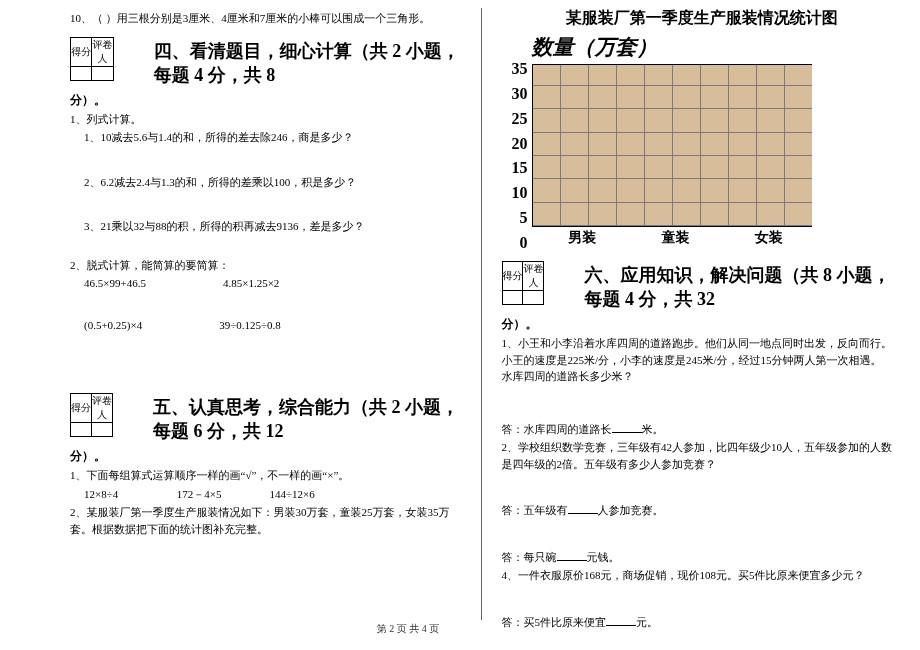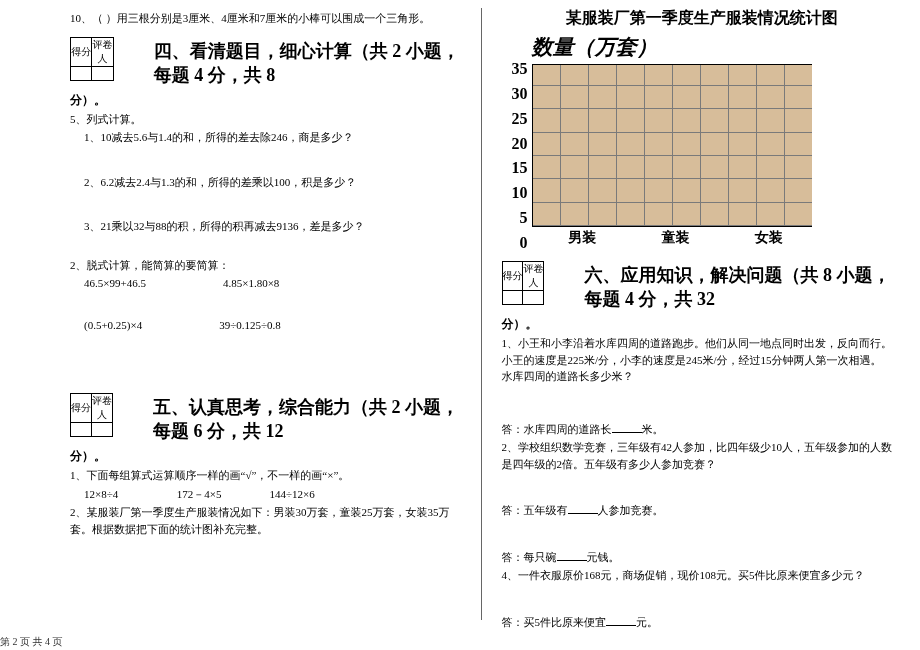--- a/index.html
+++ b/index.html
@@ -49,22 +49,23 @@
     margin-left: 40px;
   }
   .sec-row { display: flex; align-items: flex-start; }
   .sec-row .sec-title { margin-top: 10px; }
   .line { margin: 2px 0; line-height: 1.5; }
   .indent { margin-left: 14px; }
   .expr-row { display: flex; justify-content: flex-start; gap: 77px; margin: 4px 0 30px 14px; }
   .calc-pairs span { display: inline-block; width: 90px; }
   .footer {
     position: absolute;
-    bottom: 1px;
+    bottom: 14px;
     width: 816px;
+    text-align: center;
     font-size: 10px;
     color: #333;
   }
   
   .chart-wrap {
     margin: 0 0 6px 10px;
   }
   .chart-title {
     font-size: 16px;
     text-align: center;
@@ -139,32 +140,32 @@
         <tr>
               <td class="blank"></td>
               <td class="blank"></td>
             </tr>
       </tbody>
         </table>
       <span class="sec-title">四、看清题目，细心计算（共 2 小题，每题 4 分，共 8</span>
     </div>
     <div class="line" style="font-weight:bold; font-size:12px; margin-top:4px;">分）。</div>
 
-    <div class="line">5、列式计算。</div>
+    <div class="line">1、列式计算。</div>
     <div class="line indent">1、10减去5.6与1.4的和，所得的差去除246，商是多少？</div>
     <div class="gap"></div>
     <div class="line indent">2、6.2减去2.4与1.3的和，所得的差乘以100，积是多少？</div>
     <div class="gap"></div>
     <div class="line indent">3、21乘以32与88的积，所得的积再减去9136，差是多少？</div>
     <div class="gaps"></div>
     <div class="line">2、脱式计算，能简算的要简算：</div>
 
     <div class="expr-row">
       <span>46.5×99+46.5</span>
-      <span>4.85×1.80×8</span>
+      <span>4.85×1.25×2</span>
     </div>
     <div class="expr-row">
       <span>(0.5+0.25)×4</span>
       <span>39÷0.125÷0.8</span>
     </div>
 
     <div class="gap"></div>
     <div class="sec-row">
       <table class="score-box">
         <tbody>

